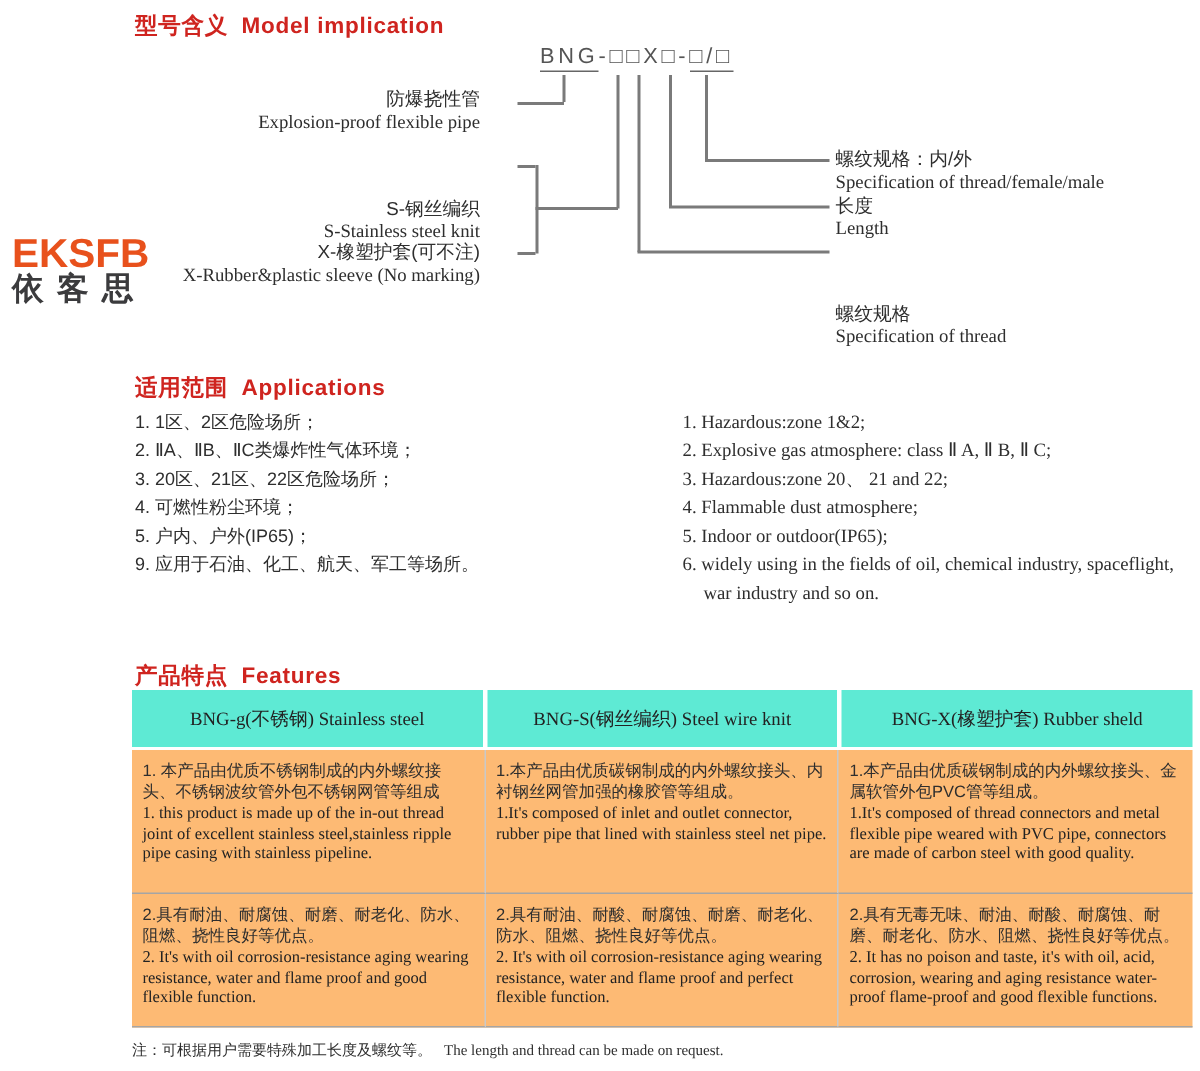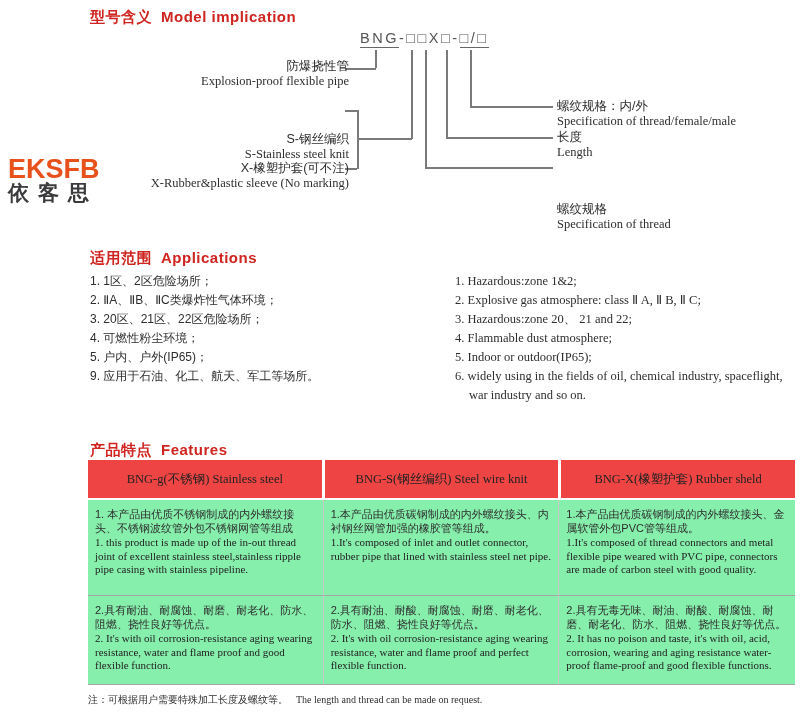--- a/index.html
+++ b/index.html
@@ -8,40 +8,40 @@
   .sec-title{position:absolute;font-weight:bold;font-size:15px;color:#cf241f;letter-spacing:0.5px;}
   .sec-title .en{margin-left:9px;}
   
   .model-code{position:absolute;left:360px;top:30px;font-size:14.5px;color:#555;letter-spacing:2.5px;white-space:nowrap;}
   .model-code .u{border-bottom:1.5px solid #666;padding-bottom:1px;}
   
   .vline{position:absolute;width:1.5px;background:#7a7a7a;}
   .hline{position:absolute;height:1.5px;background:#7a7a7a;}
   
   .dlabel{position:absolute;line-height:14.5px;white-space:nowrap;}
-  .dlabel.left{right:451px;text-align:right;}
+  .dlabel.left{right:480px;text-align:right;}
   .dlabel.right{left:557px;text-align:left;}
   .dlabel .zh{font-size:12.5px;color:#2e2e2e;}
   .dlabel .en{font-size:12.5px;color:#2e2e2e;font-family:"Liberation Serif",serif;}
   
   .logo{position:absolute;left:8px;top:156px;width:110px;text-align:left;}
   .logo .brand{font-size:27px;font-weight:800;color:#e8511c;letter-spacing:0px;line-height:26px;}
   .logo .cn{font-size:21px;font-weight:700;color:#3b3b3d;letter-spacing:9px;line-height:20px;margin-top:1px;}
   
   .applist{position:absolute;top:272px;}
   .applist.zh-col{left:90px;width:355px;}
   .applist.en-col{left:455px;width:345px;}
   .applist .item{line-height:19px;font-size:12px;color:#2e2e2e;padding-left:14px;text-indent:-14px;}
   .applist.en-col .item{font-family:"Liberation Serif",serif;font-size:12.5px;}
   
   .ftable{position:absolute;left:88px;top:460px;width:707px;}
   .thead{display:grid;grid-template-columns:1fr 1fr 1fr;column-gap:3px;}
-  .th{background:#ef4444;height:38px;display:flex;align-items:center;justify-content:center;
+  .th{background:#5eead4;height:38px;display:flex;align-items:center;justify-content:center;
       font-family:"Liberation Serif",serif;font-size:12.5px;color:#222;}
-  .tbody{display:grid;grid-template-columns:1fr 1fr 1fr;background:#86efac;margin-top:2px;}
+  .tbody{display:grid;grid-template-columns:1fr 1fr 1fr;background:#fdba74;margin-top:2px;}
   .td{padding:8px 7px 6px 7px;border-right:1px solid #c9c9c9;border-bottom:1px solid #a5a5a5;}
   .td.lastcol{border-right:none;}
   .td.row1{min-height:81px;}
   .td.row2{min-height:74px;}
   .td .zh{font-size:11px;line-height:13.5px;color:#2e2e2e;margin-bottom:1px;}
   .td .en{font-size:11px;line-height:13.5px;color:#222;font-family:"Liberation Serif",serif;}
   
   .footnote{position:absolute;left:88px;top:693px;font-size:10px;color:#2e2e2e;white-space:nowrap;}
   .footnote .en{font-family:"Liberation Serif",serif;margin-left:8px;}
 </style>

